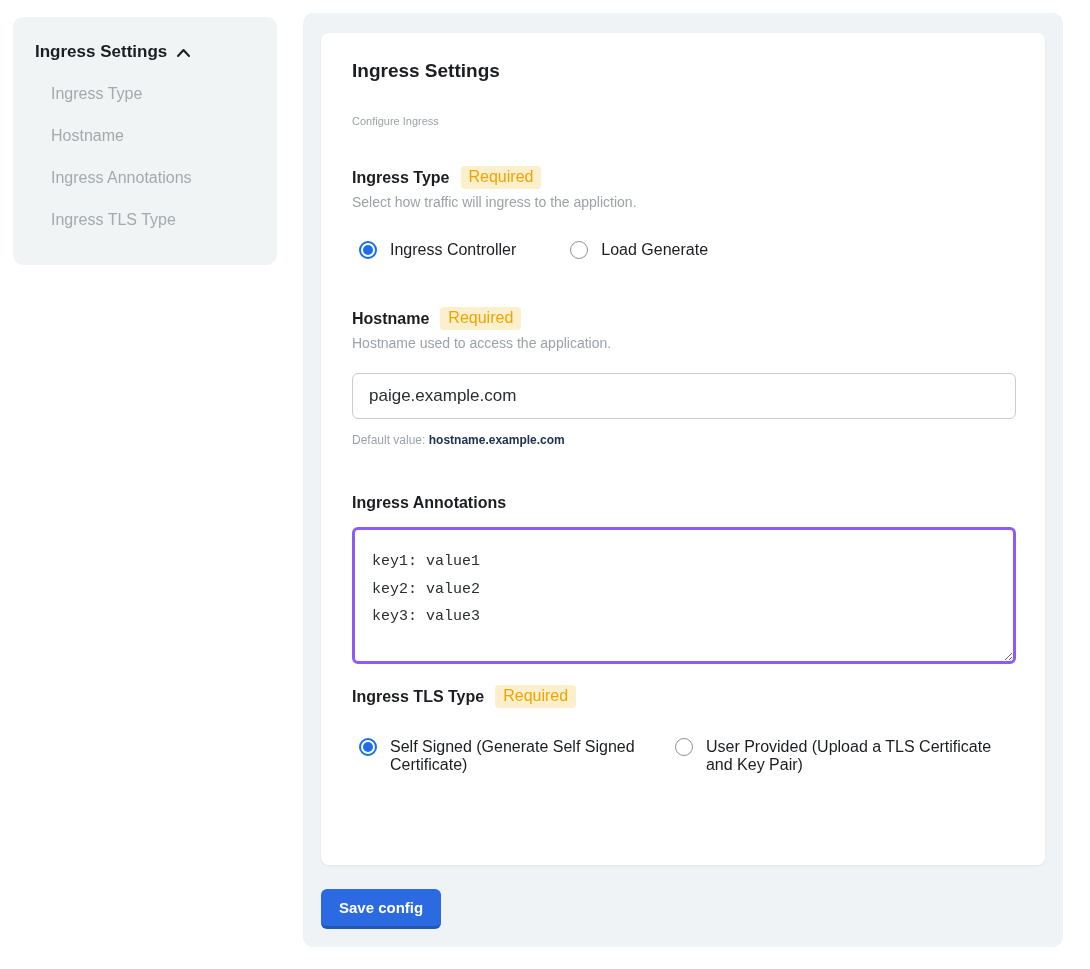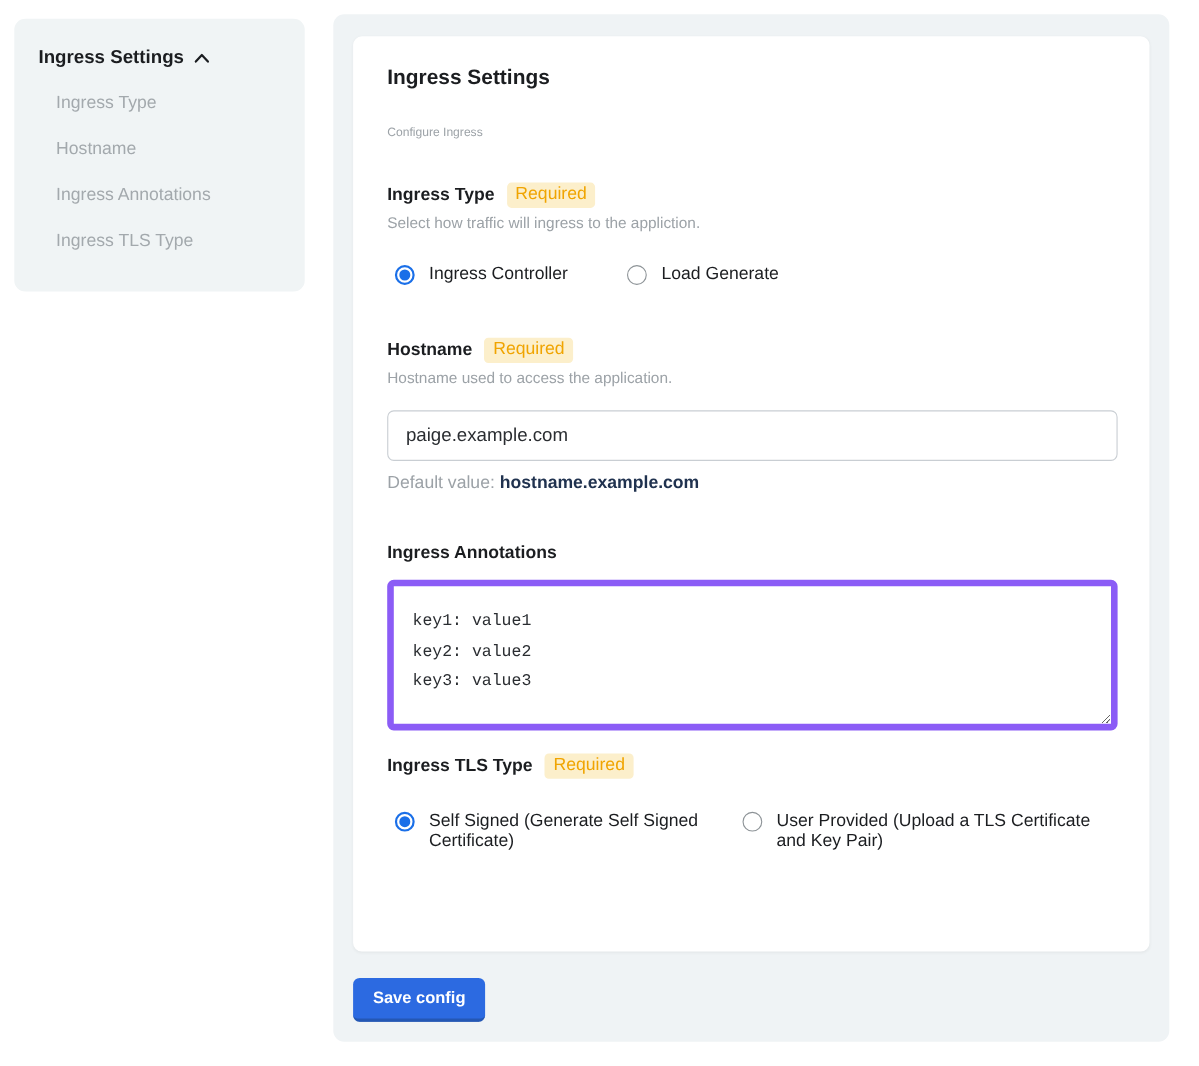--- a/index.html
+++ b/index.html
@@ -56,29 +56,29 @@
   .radio.unselected { border:1.5px solid #8d9397; background:#fff; }
 
   
   .sec-hostname { margin-top:48px; }
   .text-input {
     margin-top:22px; width:664px; height:46px;
     border:1px solid #c9ced3; border-radius:6px; background:#fff;
     font-size:17px; color:#2a2d31; padding:0 16px;
     font-family:"Liberation Sans", sans-serif; outline:none; display:block;
   }
-  .default-row { margin-top:13px; font-size:16px; line-height:16px; }
+  .default-row { margin-top:13px; font-size:12px; line-height:16px; }
   .default-label { color:#9ca2a7; }
   .default-value { color:#20324f; font-weight:700; }
 
   
   .sec-annotations { margin-top:46px; }
   .annotations-textarea {
     margin-top:15px; width:664px; height:137px; display:block;
-    border:6px solid #8b5cf6; border-radius:6px; background:#fff;
+    border:3px solid #8b5cf6; border-radius:6px; background:#fff;
     font-family:"Liberation Mono", monospace; font-size:15px; line-height:27.5px;
     color:#2a2d31; padding:18px 16px 4px 17px; outline:none; resize:both;
   }
 
   
   .sec-tls { margin-top:21px; }
   .radio-col { display:flex; flex-direction:row; gap:24px; margin-top:30px; margin-left:7px; }
 
   
   .save-btn {

